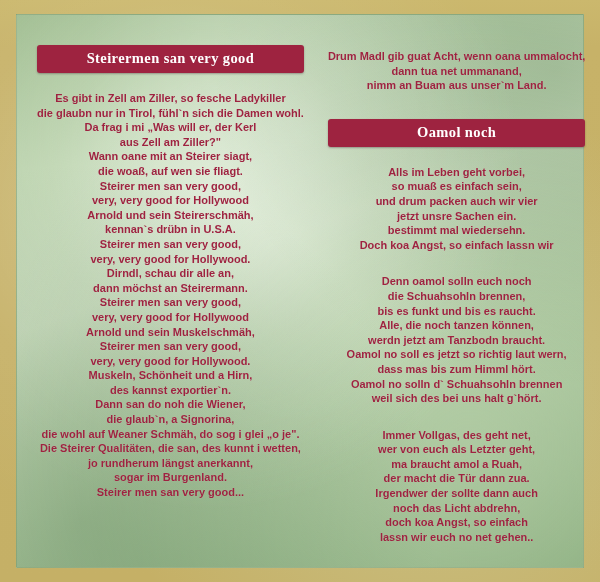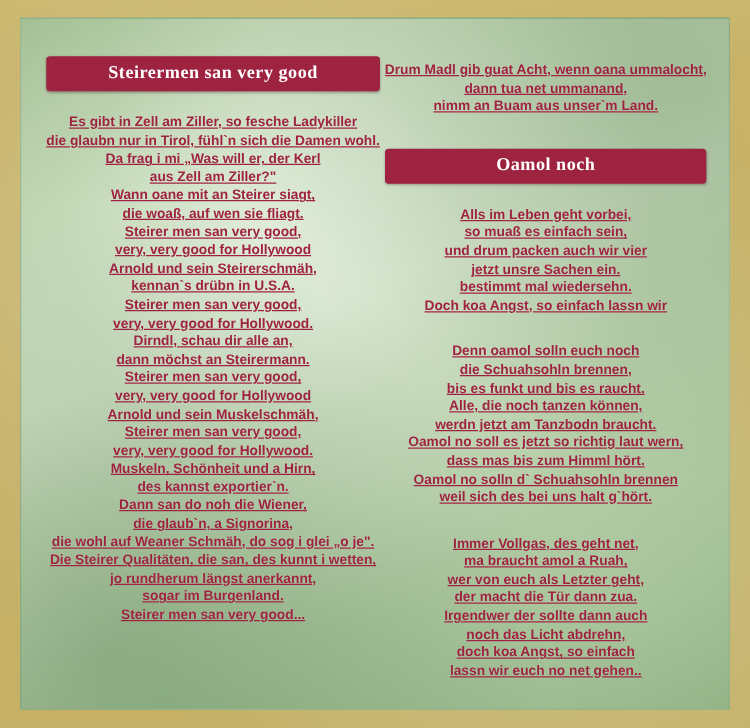--- a/index.html
+++ b/index.html
@@ -46,21 +46,21 @@
       radial-gradient(ellipse at 12% 92%, rgba(70,110,70,0.30) 0%, rgba(70,110,70,0) 50%),
       radial-gradient(ellipse at 95% 10%, rgba(70,110,70,0.25) 0%, rgba(70,110,70,0) 45%);
     pointer-events: none;
   }
   .cols {
     position: absolute;
     inset: 0;
     display: flex;
     padding: 30px 20px 18px 20px;
     box-sizing: border-box;
-    gap: 4px;
+    gap: 24px;
   }
   .col {
     flex: 1 1 50%;
     position: relative;
     z-index: 2;
   }
   .title-bar {
     background: #9e2340;
     color: #ffffff;
     text-align: center;
@@ -73,21 +73,20 @@
     font-family: "Liberation Serif", serif;
   }
   .verse {
     color: #9e2340;
     text-align: center;
     font-size: 11px;
     line-height: 14.6px;
     font-weight: bold;
     font-family: "Liberation Sans", sans-serif;
     text-shadow: 0 0 1px rgba(255,255,255,0.25);
-    text-decoration: underline;
   }
   .verse.first { margin-top: 18px; }
   .verse + .verse { margin-top: 0; }
   .title-gap { margin-top: 26px; }
   .line { display: block; white-space: pre; }
 </style>
 </head>
 <body>
 
 <div class="page">
@@ -166,22 +165,22 @@
           <span class="line">Alle, die noch tanzen können,</span>
           <span class="line">werdn jetzt am Tanzbodn braucht.</span>
           <span class="line">Oamol no soll es jetzt so richtig laut wern,</span>
           <span class="line">dass mas bis zum Himml hört.</span>
           <span class="line">Oamol no solln d` Schuahsohln brennen</span>
           <span class="line">weil sich des bei uns halt g`hört.</span>
         </div>
 
         <div class="verse" style="margin-top:22px;">
           <span class="line">Immer Vollgas, des geht net,</span>
+          <span class="line">wer von euch als Letzter geht,</span>
           <span class="line">ma braucht amol a Ruah,</span>
-          <span class="line">wer von euch als Letzter geht,</span>
           <span class="line">der macht die Tür dann zua.</span>
           <span class="line">Irgendwer der sollte dann auch</span>
           <span class="line">noch das Licht abdrehn,</span>
           <span class="line">doch koa Angst, so einfach</span>
           <span class="line">lassn wir euch no net gehen..</span>
         </div>
       </div>
 
     </div>
   </div>

